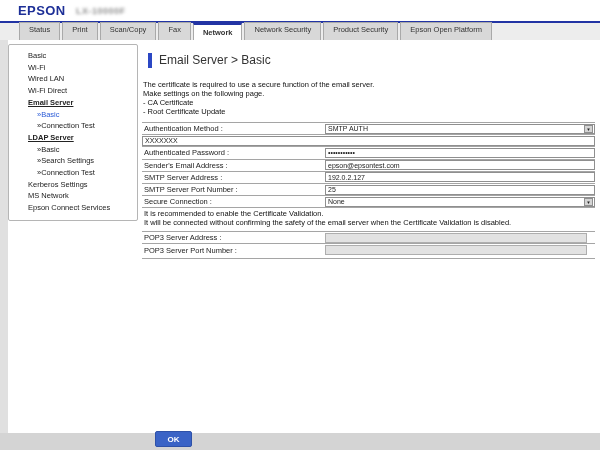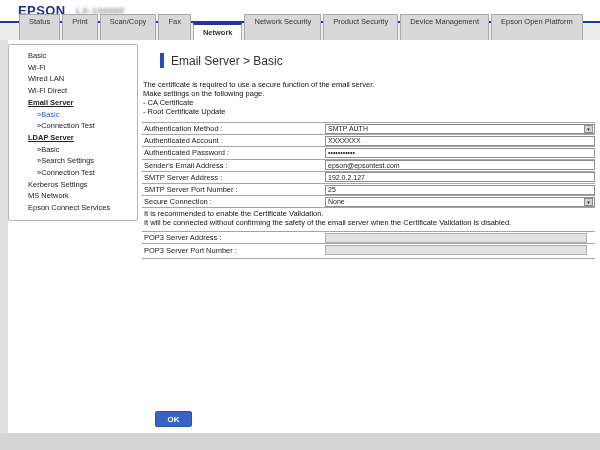--- a/index.html
+++ b/index.html
@@ -8,78 +8,77 @@
   .screen { position:relative; width:600px; height:450px; background:#fff; overflow:hidden; }
 
   
   .header { position:absolute; top:0; left:0; right:0; height:21px; background:#fff; }
   .logo { position:absolute; left:18px; top:3px; font-size:13px; font-weight:bold; color:#1d2f97; letter-spacing:.4px; }
   .model { position:absolute; left:76px; top:6px; font-size:9px; font-weight:bold; color:#8f8f8f; filter:blur(1.6px); letter-spacing:.5px; }
   .blueline { position:absolute; top:21px; left:0; right:0; height:2px; background:#2234a4; }
 
   
   .tabbar { position:absolute; top:23px; left:0; right:0; height:17px; background:#ededed; display:flex; align-items:flex-end; padding-left:19px; }
-  .tab { height:26px; line-height:12px; background:#d8d8d8; border:1px solid #a9a9a9; border-bottom:none; font-size:7.5px; color:#333; padding:1px 9px 0; margin-right:2px; cursor:pointer; white-space:nowrap; }
+  .tab { height:18px; line-height:12px; background:#d8d8d8; border:1px solid #a9a9a9; border-bottom:none; font-size:7.5px; color:#333; padding:1px 9px 0; margin-right:2px; cursor:pointer; white-space:nowrap; }
   .tab.active { background:#fff; border-top:2px solid #2234a4; font-weight:bold; height:17px; padding-top:2px; }
 
   
   .leftstrip { position:absolute; top:40px; left:0; width:8px; bottom:0; background:#e0e0e0; }
   .bottomstrip { position:absolute; bottom:0; left:0; right:0; height:17px; background:#d4d4d4; }
 
   
   .sidebar { position:absolute; left:8px; top:44px; width:130px; background:#fff; border:1px solid #b5b5b5; border-radius:2px; padding:5px 0 6px; }
   .side-item { font-size:7.5px; line-height:11.7px; padding-left:19px; color:#222; cursor:pointer; white-space:nowrap; }
   .side-section { font-weight:bold; text-decoration:underline; }
   .side-sub { padding-left:28px; }
   .side-active { color:#2a5bd7; }
 
   
   .content { position:absolute; left:142px; top:50px; width:453px; }
-  .titlerow { display:flex; align-items:center; margin-left:18px; margin-top:3px; }
+  .titlerow { display:flex; align-items:flex-start; margin-left:6px; margin-top:3px; }
   .titlebar { width:4px; height:15px; background:#2b47c4; margin-right:7px; }
   .title { font-size:12px; color:#333; font-weight:500; }
   .intro { margin-top:12px; margin-left:1px; font-size:7.5px; line-height:9px; color:#111; }
 
   .formtable { margin-top:6px; }
   .frow { display:flex; border-top:1px solid #a5a5a5; min-height:12.2px; align-items:center; }
   .frow.last { border-bottom:1px solid #a5a5a5; padding:1px 0 3px; }
   .flabel { width:183px; font-size:7.5px; color:#222; padding-left:2px; }
   .fvalue { flex:1; display:flex; align-items:center; }
   .tinput { width:100%; height:10px; border:1px solid #8f8f8f; font-size:7px; font-family:inherit; padding:0 2px; color:#222; background:#fff; }
   .tinput.disabled { background:#e2e2e2; border-color:#aeaeae; width:97%; }
   .selectbox { width:100%; height:10px; border:1px solid #8f8f8f; background:#fff; display:flex; align-items:center; justify-content:space-between; font-size:7px; color:#222; padding-left:2px; cursor:pointer; }
   .selarrow { width:9px; height:8px; background:#d4d4d4; border:1px solid #8f8f8f; font-size:4.5px; line-height:7px; text-align:center; color:#222; margin-right:1px; flex:none; }
   .radiogroup { display:flex; align-items:center; font-size:7.5px; color:#222; }
   .radio { width:7px; height:7px; border:1px solid #767676; border-radius:50%; background:#fbfbfb; display:inline-flex; align-items:center; justify-content:center; margin-right:4px; cursor:pointer; flex:none; }
   .radio.checked::after { content:""; width:3px; height:3px; border-radius:50%; background:#3a3a3a; }
   .rlabel { margin-right:14px; }
   .note { font-size:7.5px; line-height:8.4px; color:#111; padding:2px 0 4px 2px; border-top:1px solid #a5a5a5; }
 
-  .ok { position:absolute; left:155px; top:411px; width:37px; height:16px; background:#3a63c6; border:1px solid #2e51a8; border-radius:2px; color:#fff; font-weight:bold; font-size:8px; font-family:inherit; cursor:pointer; }
+  .ok { position:absolute; left:155px; top:431px; width:37px; height:16px; background:#3a63c6; border:1px solid #2e51a8; border-radius:2px; color:#fff; font-weight:bold; font-size:8px; font-family:inherit; cursor:pointer; }
 </style>
 </head>
 <body>
 
 <div class="screen">
 
   <div class="header">
     <span class="logo">EPSON</span>
     <span class="model">LX-10000F</span>
   </div>
   <div class="blueline"></div>
 
   <div class="tabbar">
     <div class="tab">Status</div>
     <div class="tab">Print</div>
     <div class="tab">Scan/Copy</div>
     <div class="tab">Fax</div>
     <div class="tab active">Network</div>
     <div class="tab">Network Security</div>
     <div class="tab">Product Security</div>
-    <div class="tab">Device Management</div>
     <div class="tab">Epson Open Platform</div>
   </div>
 
   <div class="leftstrip"></div>
   <div class="bottomstrip"></div>
 
   <div class="sidebar">
     <div class="side-item">Basic</div>
     <div class="side-item">Wi-Fi</div>
     <div class="side-item">Wired LAN</div>
@@ -115,21 +114,20 @@
         <div class="flabel">Authentication Method :</div>
         <div class="fvalue">
           <div class="selectbox">
             <span>SMTP AUTH</span>
             <span class="selarrow">▼</span>
           </div>
         </div>
       </div>
 
       <div class="frow">
-        <div class="flabel">Authenticated Account :</div>
         <div class="fvalue">
           <input class="tinput" value="XXXXXXX" style="">
         </div>
       </div>
 
       <div class="frow">
         <div class="flabel">Authenticated Password :</div>
         <div class="fvalue">
           <input class="tinput" value="•••••••••••" style="">
         </div>

